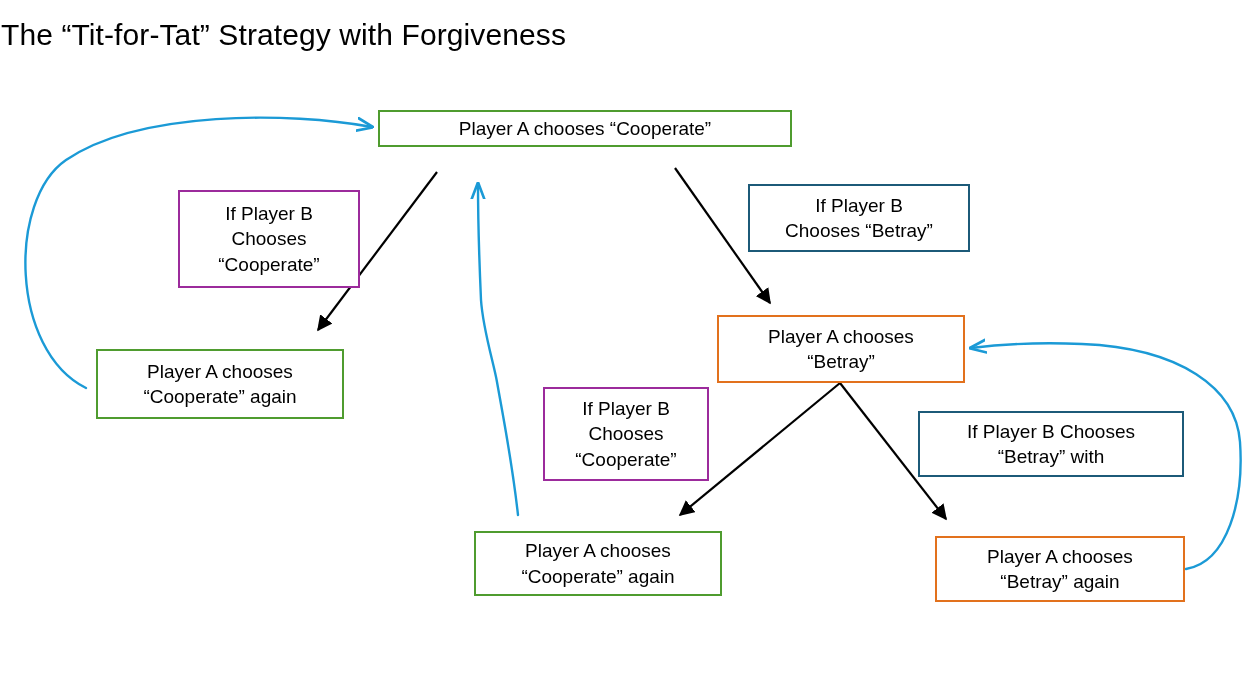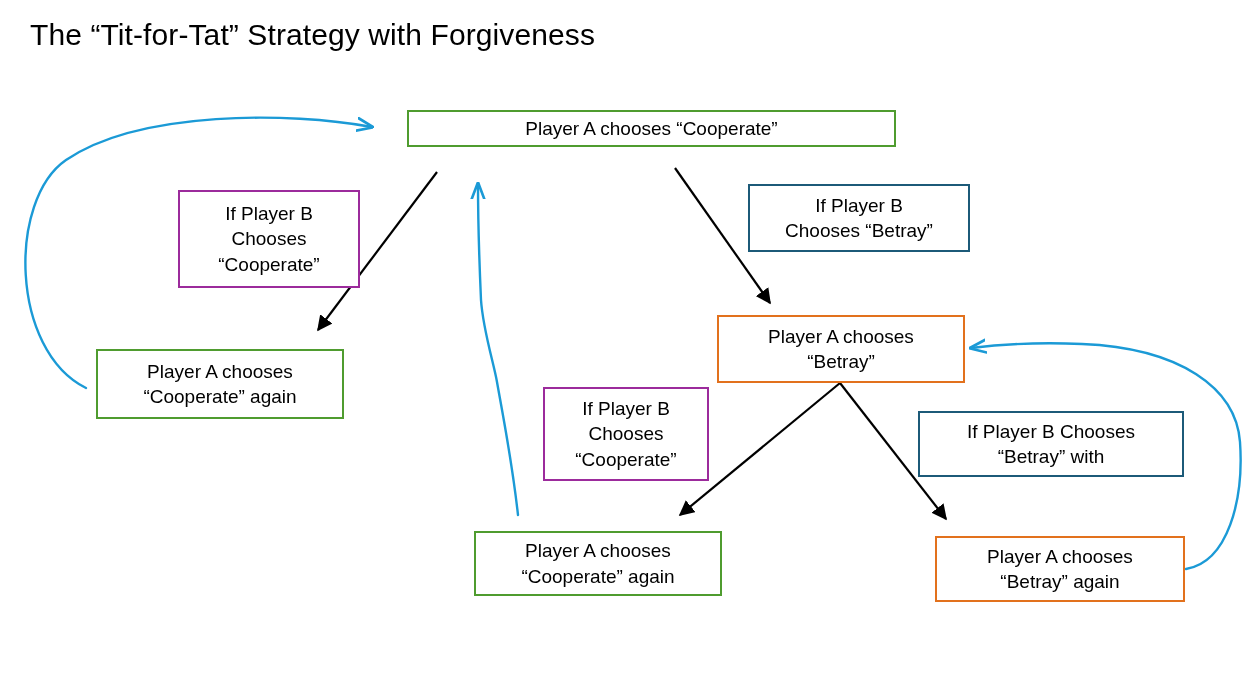--- a/index.html
+++ b/index.html
@@ -13,21 +13,21 @@
   }
   #canvas {
     position: relative;
     width: 1250px;
     height: 682px;
     background: #ffffff;
     overflow: hidden;
   }
   #title {
     position: absolute;
-    left: 30px;
+    left: 1px;
     top: 18px;
     font-size: 30px;
     font-weight: 400;
     letter-spacing: 0.1px;
     color: #000000;
     white-space: nowrap;
   }
   #edges {
     position: absolute;
     left: 0;
@@ -49,21 +49,21 @@
     font-size: 19px;
     line-height: 1.32;
     color: #000000;
     white-space: pre-line;
   }
   .node.green  { border-color: #4f9c2f; }
   .node.orange { border-color: #e2711d; }
   .node.purple { border-color: #9c2b9c; }
   .node.navy   { border-color: #1c5a78; }
 
-  .n-top-cooperate      { left: 378px; top: 110px;  width: 489px; height: 37px; margin-left: 29px; }
+  .n-top-cooperate      { left: 378px; top: 110px;  width: 414px; height: 37px; }
   .n-if-b-cooperate-1   { left: 178px; top: 190px;  width: 182px; height: 98px; }
   .n-a-cooperate-again-1{ left: 96px;  top: 349px;  width: 248px; height: 70px; }
   .n-if-b-betray        { left: 748px; top: 184px;  width: 222px; height: 68px; }
   .n-a-betray           { left: 717px; top: 315px;  width: 248px; height: 68px; }
   .n-if-b-cooperate-2   { left: 543px; top: 387px;  width: 166px; height: 94px; }
   .n-if-b-betray-again  { left: 918px; top: 411px;  width: 266px; height: 66px; }
   .n-a-cooperate-again-2{ left: 474px; top: 531px;  width: 248px; height: 65px; }
   .n-a-betray-again     { left: 935px; top: 536px;  width: 250px; height: 66px; }
 </style>
 </head>

